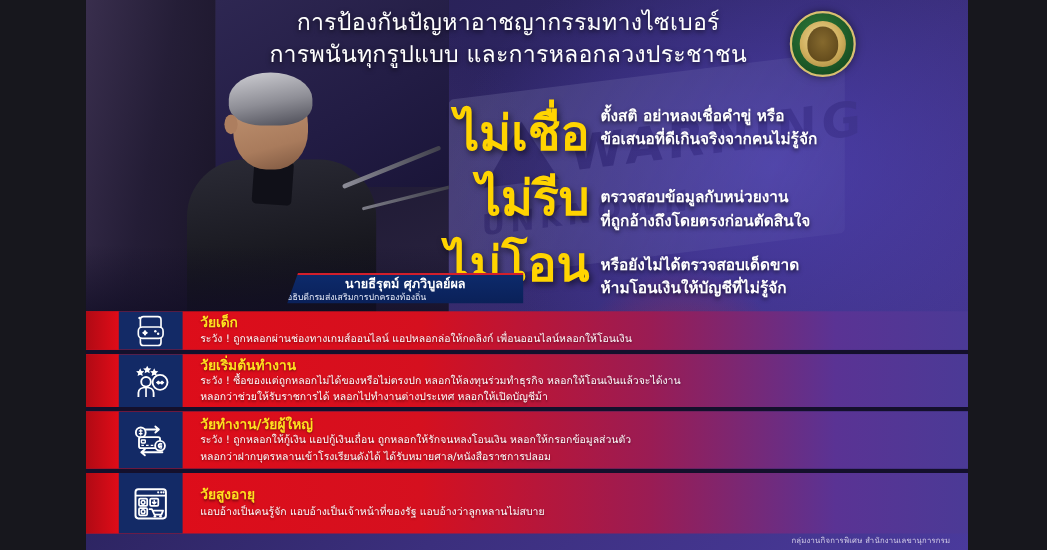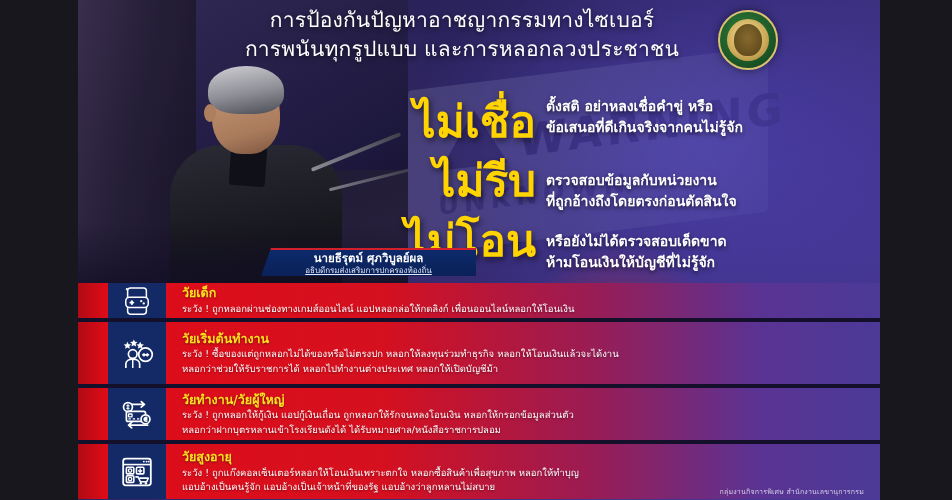--- a/index.html
+++ b/index.html
@@ -83,28 +83,28 @@
   .advice .b2{margin-top:32px;}
   .advice .b3{margin-top:19px;}
 
   
   .namebadge{position:absolute;left:183px;top:248px;width:215px;height:28px;z-index:16;
     background:linear-gradient(180deg,#0d2a6b 0%,#0a2057 100%);
     border-top:2px solid #d21f2b;
     clip-path:polygon(10px 0,215px 0,215px 28px,0 28px);
     box-shadow:0 2px 6px rgba(0,0,0,.5);}
   .namebadge .nm{color:#ffffff;font-size:11.5px;font-weight:bold;text-align:center;margin-top:2px;line-height:1.1;}
-  .namebadge .rl{color:#e3e8f7;font-size:8px;text-align:center;line-height:1.25;margin-top:1px;text-decoration:underline;}
+  .namebadge .rl{color:#e3e8f7;font-size:8px;line-height:1.25;margin-top:1px;}
 
   
   .rows{position:absolute;left:0;top:283px;width:802px;height:217px;z-index:18;}
   .row{position:relative;width:802px;overflow:hidden;
     background:linear-gradient(90deg,#e00c18 0%,#d5101f 38%,#9a1c54 64%,#5a3394 85%,#4b3a96 100%);}
   .row.r1{height:35px;}
-  .row.r2{height:62px;}
+  .row.r2{height:48px;}
   .row.r3{height:52px;}
   .row.r4{height:55px;}
   .rowsep{height:4px;width:802px;background:#14102c;}
   .row .iconbox{position:absolute;left:30px;top:0;width:58px;height:100%;
     background:#132a66;display:flex;align-items:center;justify-content:center;}
   .row .leftcap{position:absolute;left:0;top:0;width:30px;height:100%;
     background:linear-gradient(90deg,#b00a14,#e00c18);}
   .row .body{position:absolute;left:104px;top:0;right:10px;height:100%;
     display:flex;flex-direction:column;justify-content:center;}
   .row .h{color:#ffe21f;font-size:12.5px;font-weight:bold;line-height:1.25;
@@ -274,21 +274,20 @@
             <path d="M19 13.2v3M17.6 14.8l1.4 1.4 1.4-1.4" fill="none" stroke="#fff" stroke-width="1.3" stroke-linecap="round" stroke-linejoin="round"></path>
             <rect x="6" y="19.6" width="7" height="6.2" rx="1" fill="none" stroke="#fff" stroke-width="1.5"></rect>
             <circle cx="9.5" cy="22.7" r="1.6" fill="none" stroke="#fff" stroke-width="1.3"></circle>
             <path d="M15 20.6h2l2.2 4.6h6l1.4-3.4h-8" fill="none" stroke="#fff" stroke-width="1.5" stroke-linecap="round" stroke-linejoin="round"></path>
             <circle cx="19.6" cy="26.6" r="1.1" fill="#fff"></circle>
             <circle cx="24.4" cy="26.6" r="1.1" fill="#fff"></circle>
           </svg>
         </div>
         <div class="body">
           <div class="h">วัยสูงอายุ</div>
-          <div class="d">ระวัง ! ถูกแก๊งคอลเซ็นเตอร์หลอกให้โอนเงินเพราะตกใจ หลอกซื้อสินค้าเพื่อสุขภาพ หลอกให้ทำบุญ</div>
           <div class="d">แอบอ้างเป็นคนรู้จัก แอบอ้างเป็นเจ้าหน้าที่ของรัฐ แอบอ้างว่าลูกหลานไม่สบาย</div>
         </div>
       </div>
 
     </div>
 
     <div class="footer">กลุ่มงานกิจการพิเศษ สำนักงานเลขานุการกรม</div>
 
   </div>
 </div>

